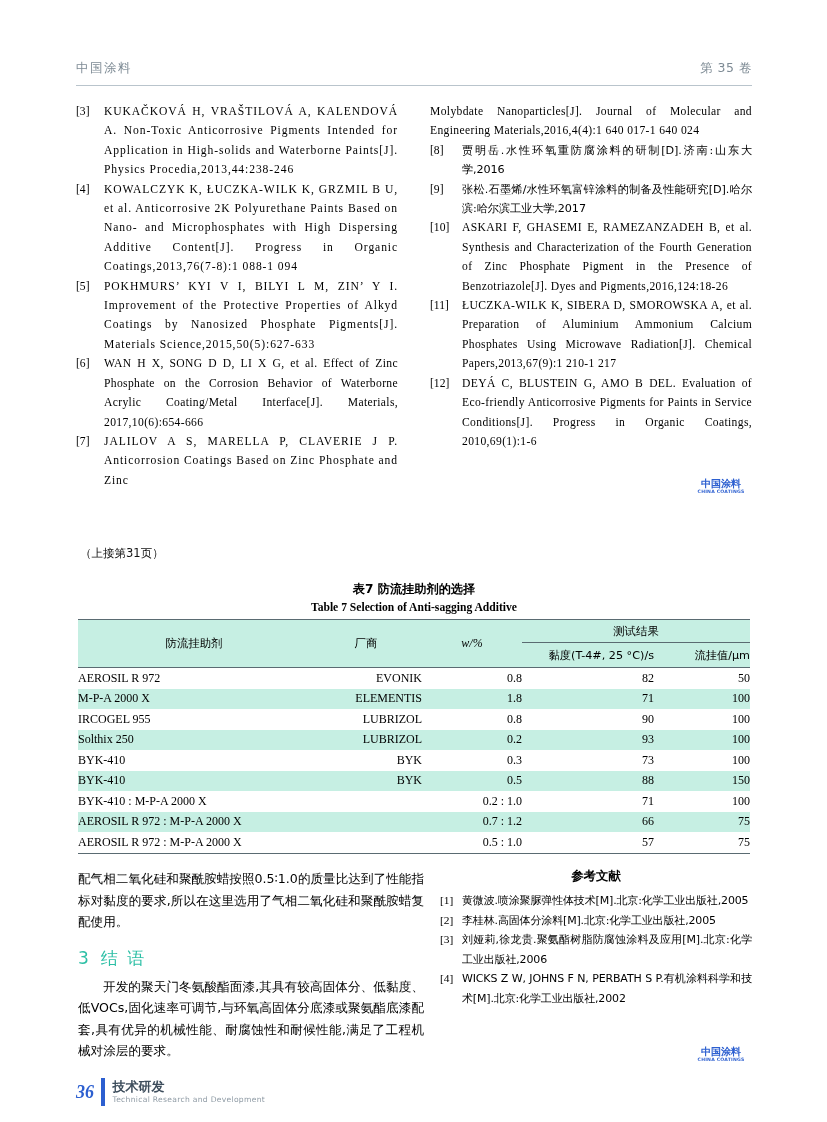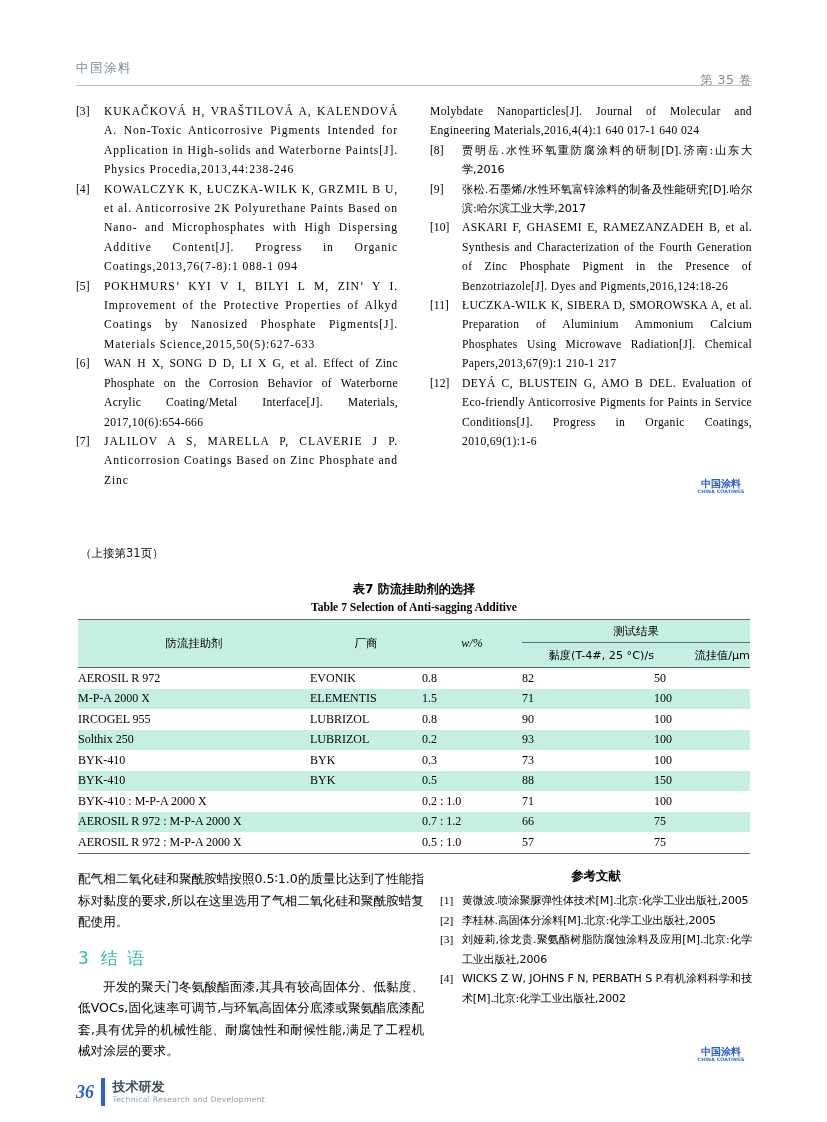--- a/index.html
+++ b/index.html
@@ -41,21 +41,20 @@
     color: #7e8b95;
     font-family: "DejaVu Sans", sans-serif;
   }
   .runhead-right {
     position: absolute;
     right: 0; top: 0;
     font-size: 12.5px;
     letter-spacing: 0.5px;
     color: #7e8b95;
     font-family: "DejaVu Sans", sans-serif;
-    margin-top: 12px;
   }
 
   
   .refs-top {
     position: absolute;
     left: 76px;
     top: 86px;
     width: 676px;
   }
   .col {
@@ -201,21 +200,21 @@
   }
 
   table.data td.cell {
     height: 20.5px;
     font-family: "Liberation Serif", serif;
     font-size: 12px;
     color: #000;
     vertical-align: middle;
   }
   td.c-name { text-align: left; padding-left: 14px; }
-  td.c-mid  { text-align: left; }
+  td.c-mid  { text-align: right; }
   tr.alt td { background: #c6efe3; }
 
   
   .bottom-left {
     position: absolute;
     left: 78px;
     top: 852px;
     width: 346px;
   }
   .body-cn {
@@ -403,21 +402,21 @@
         <tr>
           <td class="cell c-name">AEROSIL R 972</td>
           <td class="cell c-mid">EVONIK</td>
           <td class="cell c-mid">0.8</td>
           <td class="cell c-mid">82</td>
           <td class="cell c-mid">50</td>
         </tr>
         <tr class="alt">
           <td class="cell c-name">M-P-A 2000 X</td>
           <td class="cell c-mid">ELEMENTIS</td>
-          <td class="cell c-mid">1.5</td>
+          <td class="cell c-mid">1.8</td>
           <td class="cell c-mid">71</td>
           <td class="cell c-mid">100</td>
         </tr>
         <tr>
           <td class="cell c-name">IRCOGEL 955</td>
           <td class="cell c-mid">LUBRIZOL</td>
           <td class="cell c-mid">0.8</td>
           <td class="cell c-mid">90</td>
           <td class="cell c-mid">100</td>
         </tr>

